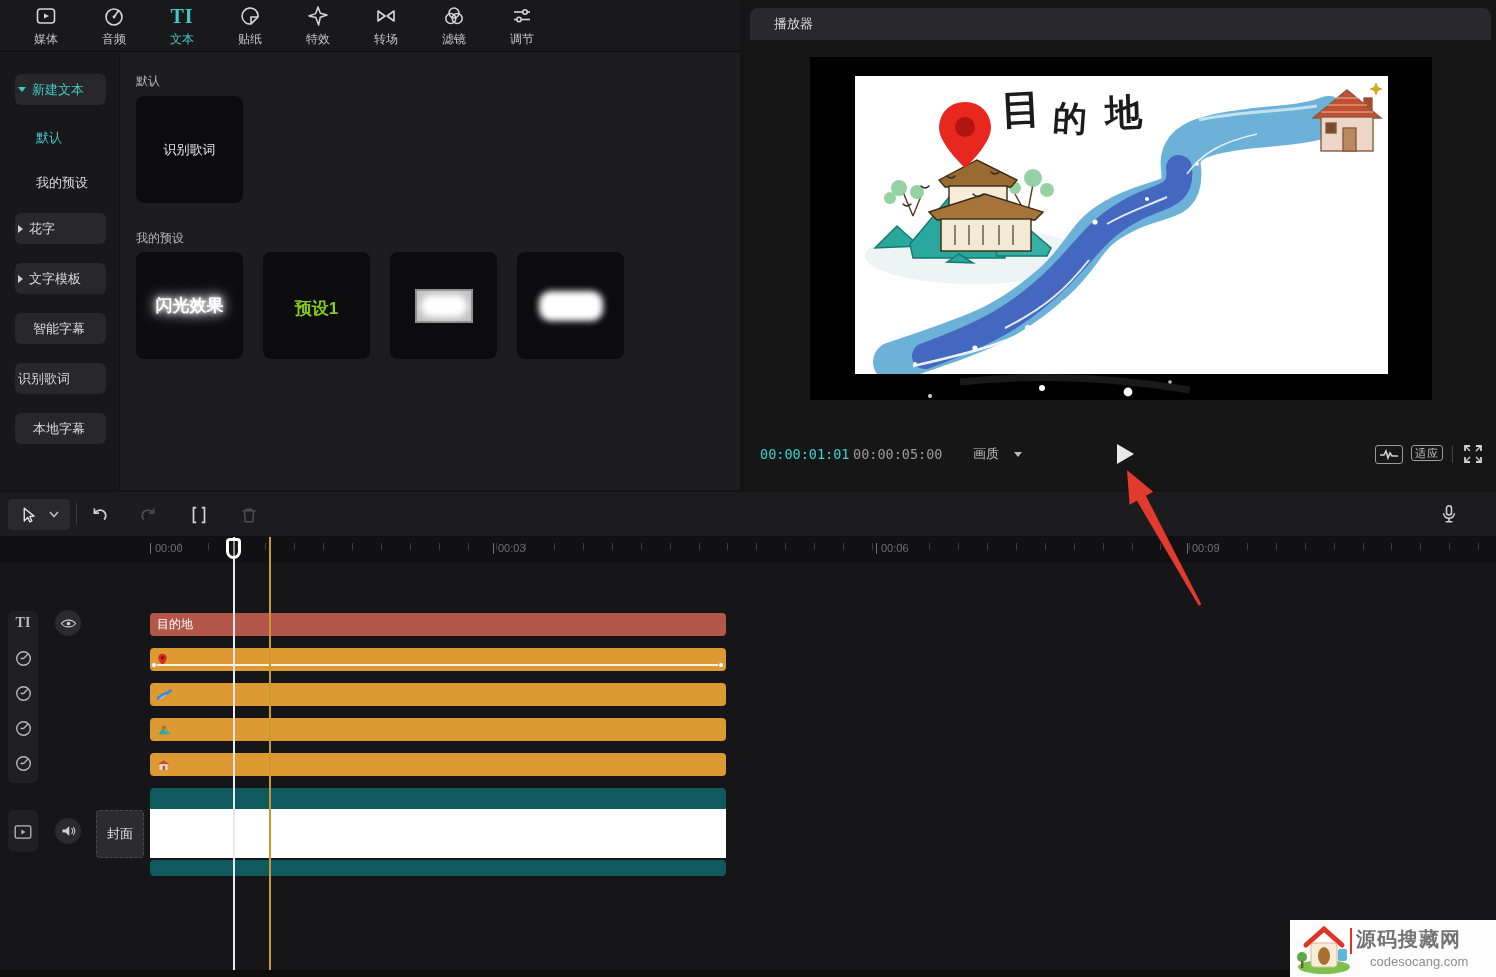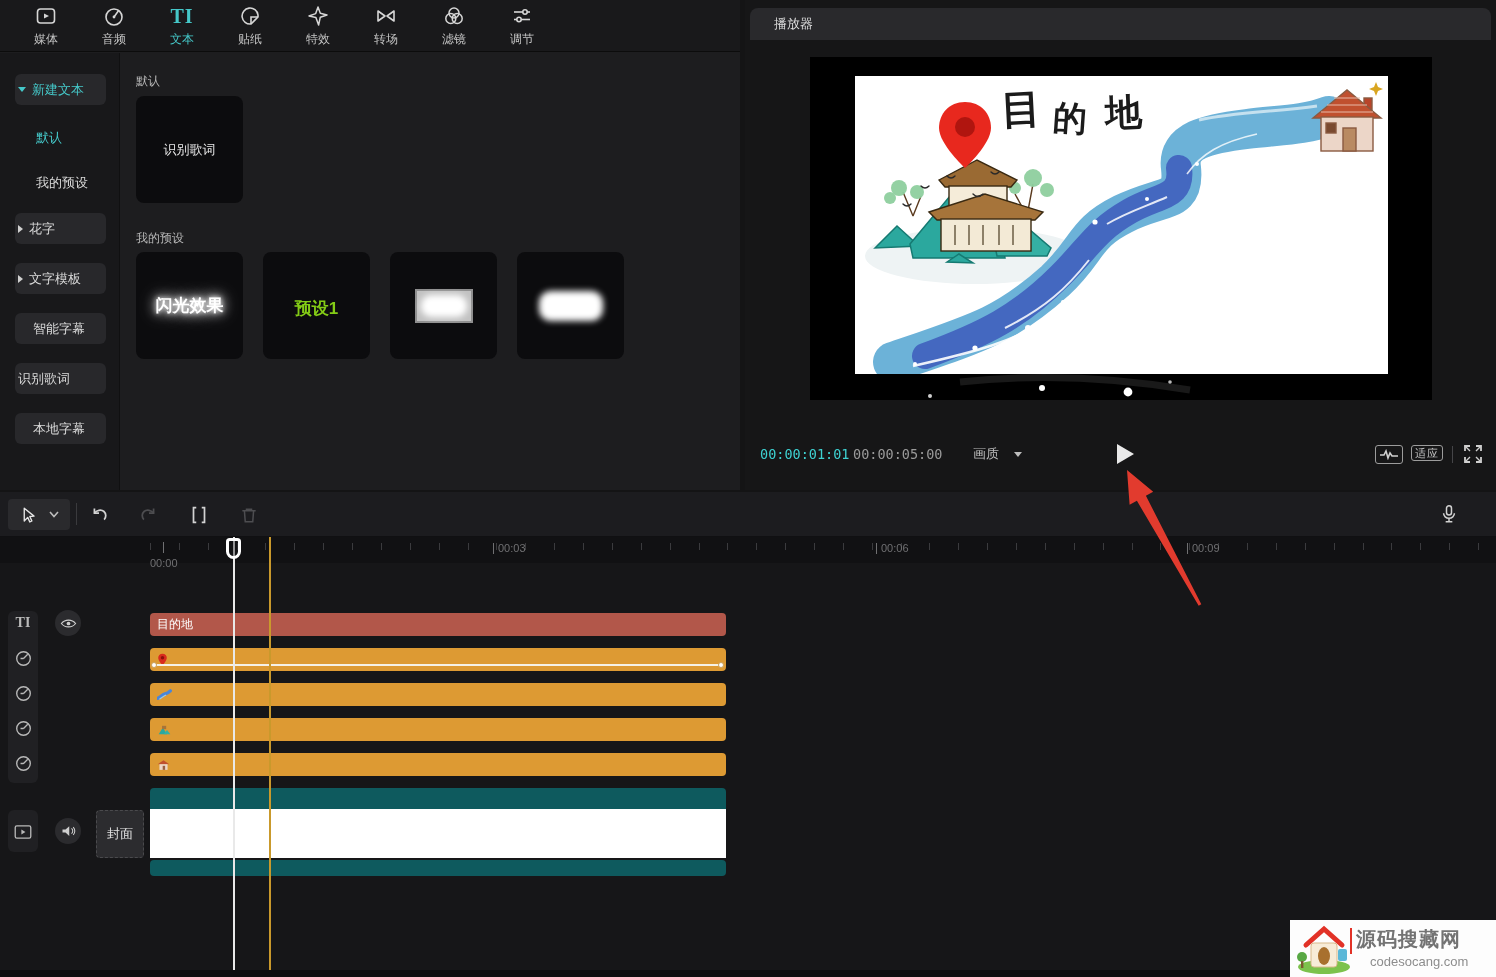--- a/index.html
+++ b/index.html
@@ -394,21 +394,21 @@
       <div class="tool-btn" style="left:1436px;">
         <svg width="20" height="22" viewBox="0 0 24 26" fill="none" stroke="currentColor" stroke-width="1.8">
             <rect x="9" y="2" width="6" height="11" rx="3"></rect>
             <path d="M5.5 11 a6.5 6 0 0 0 13 0 M12 17.5 L12 21 M8 21 H16"></path>
           </svg>
       </div>
     </div>
 
     <div class="ruler">
       <div class="ticks"></div>
-      <div class="rlabel" style="left:150px;flex-direction:column;">
+      <div class="rlabel" style="left:150px;">
           <span class="rtick"></span>
           <span>00:00</span>
         </div>
       <div class="rlabel" style="left:493px;">
           <span class="rtick"></span>
           <span>00:03</span>
         </div>
       <div class="rlabel" style="left:876px;">
           <span class="rtick"></span>
           <span>00:06</span>

